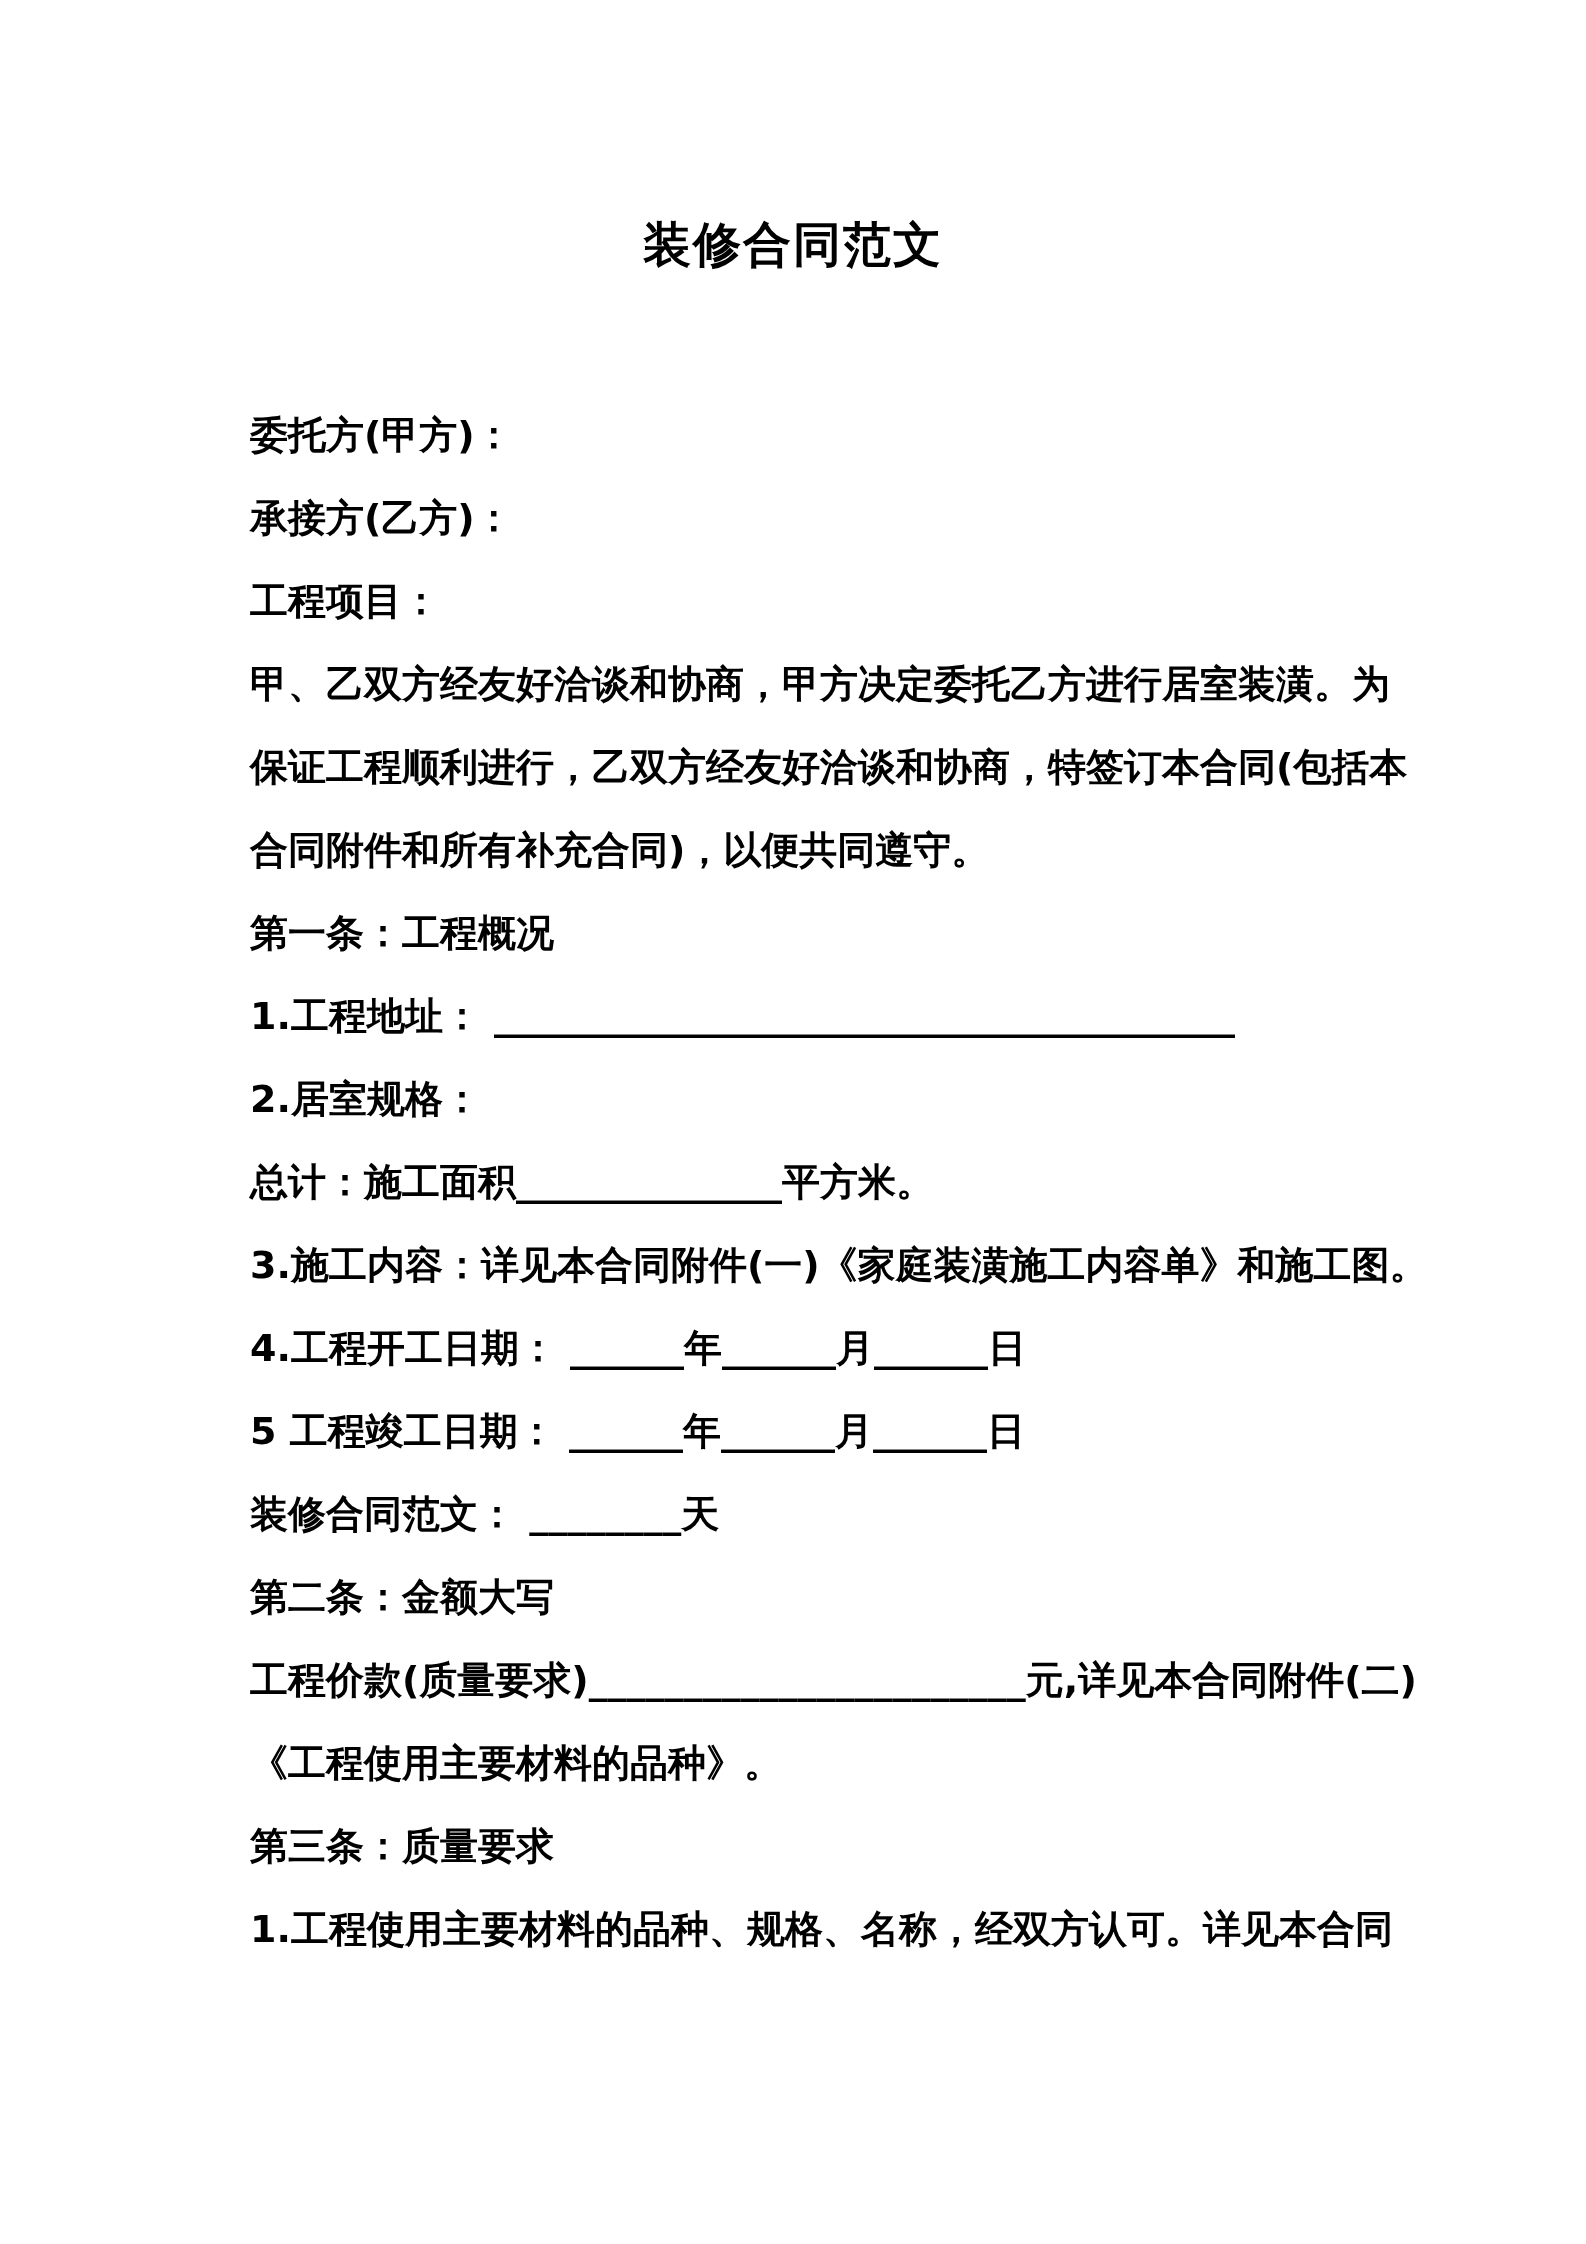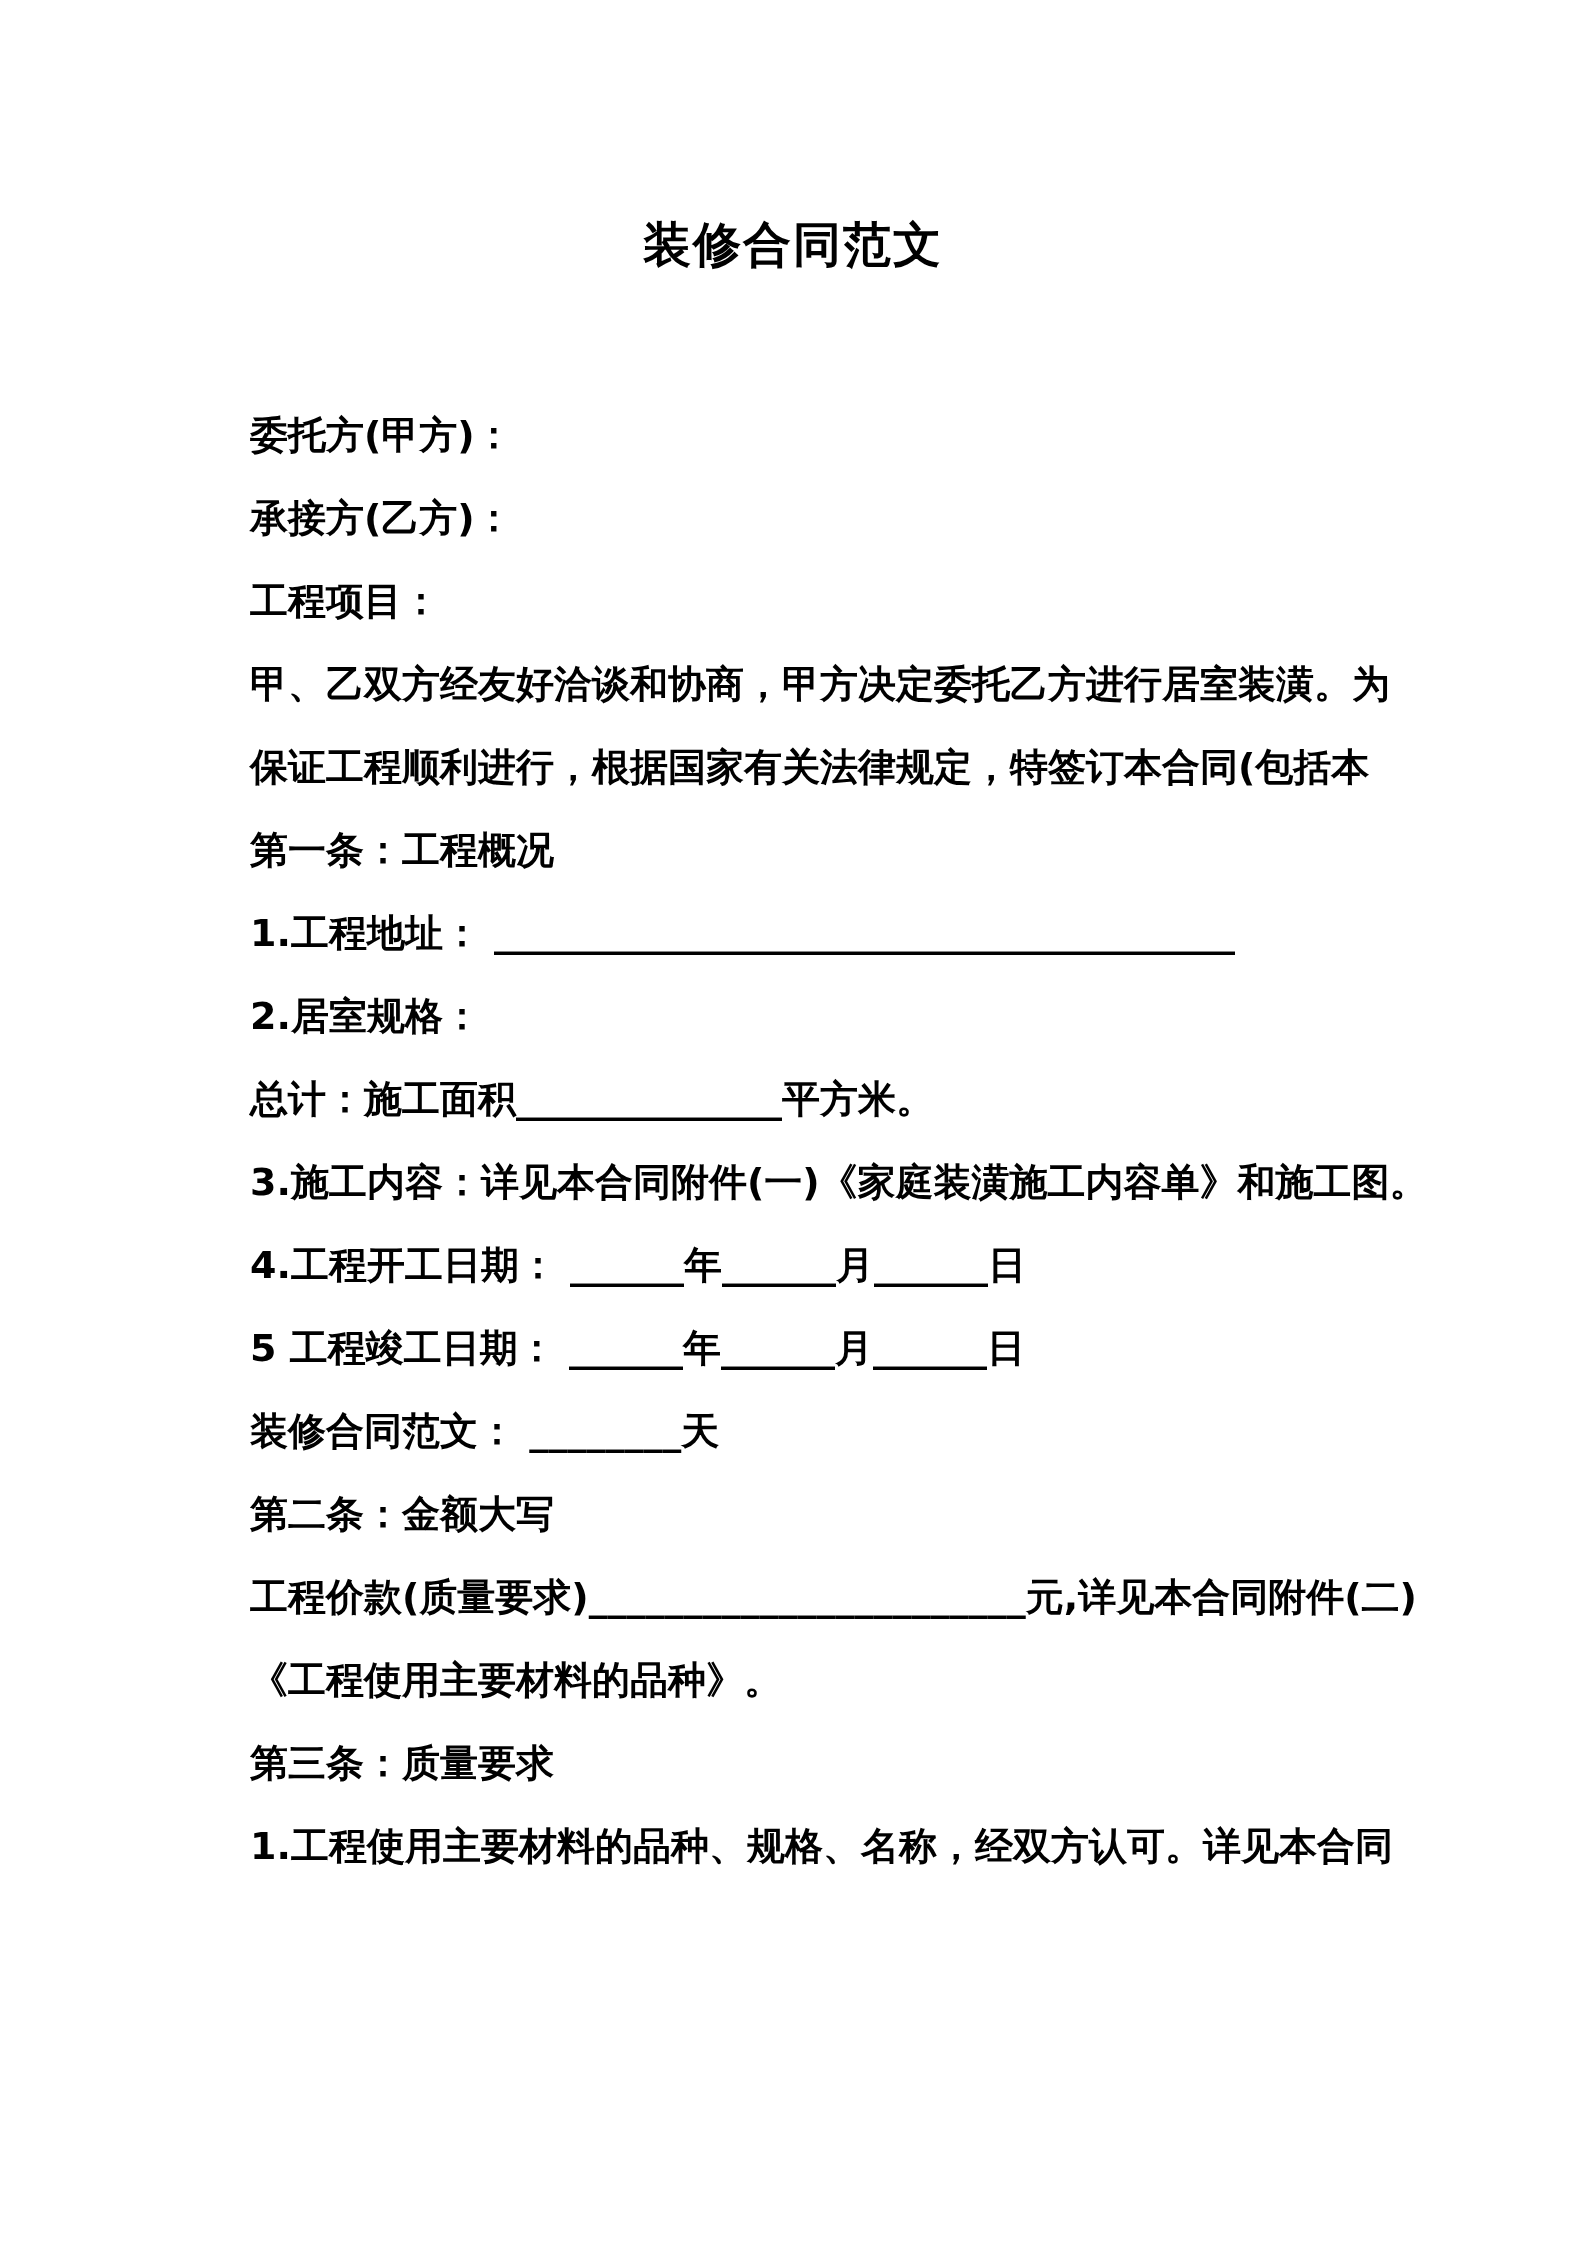--- a/index.html
+++ b/index.html
@@ -49,21 +49,22 @@
 
 <div class="page">
 
   <div class="doc-title">装修合同范文</div>
 
   <div class="doc-body">
     <div class="line">委托方(甲方)：</div>
     <div class="line">承接方(乙方)：</div>
     <div class="line">工程项目：</div>
     <div class="line">甲、乙双方经友好洽谈和协商，甲方决定委托乙方进行居室装潢。为</div>
-    <div class="line">保证工程顺利进行，根据国家有关法律规定，特签订本合同(包括本</div>
+    <div class="line">保证工程顺利进行，乙双方经友好洽谈和协商，特签订本合同(包括本</div>
+    <div class="line">合同附件和所有补充合同)，以便共同遵守。</div>
     <div class="line">第一条：工程概况</div>
     <div class="line">1.工程地址： _______________________________________</div>
     <div class="line">2.居室规格：</div>
     <div class="line">总计：施工面积______________平方米。</div>
     <div class="line">3.施工内容：详见本合同附件(一)《家庭装潢施工内容单》和施工图。</div>
     <div class="line">4.工程开工日期： ______年______月______日</div>
     <div class="line">5 工程竣工日期： ______年______月______日</div>
     <div class="line">装修合同范文： ________天</div>
     <div class="line">第二条：金额大写</div>
     <div class="line">工程价款(质量要求)_______________________元,详见本合同附件(二)</div>

